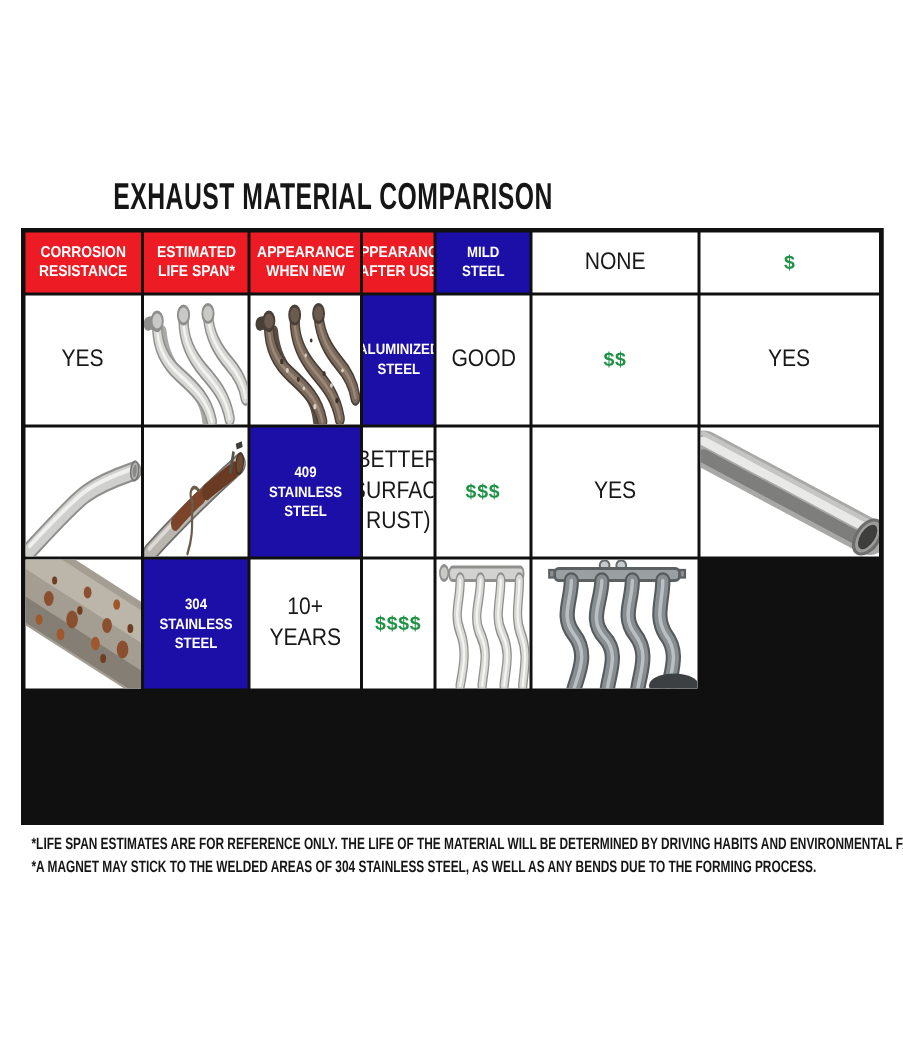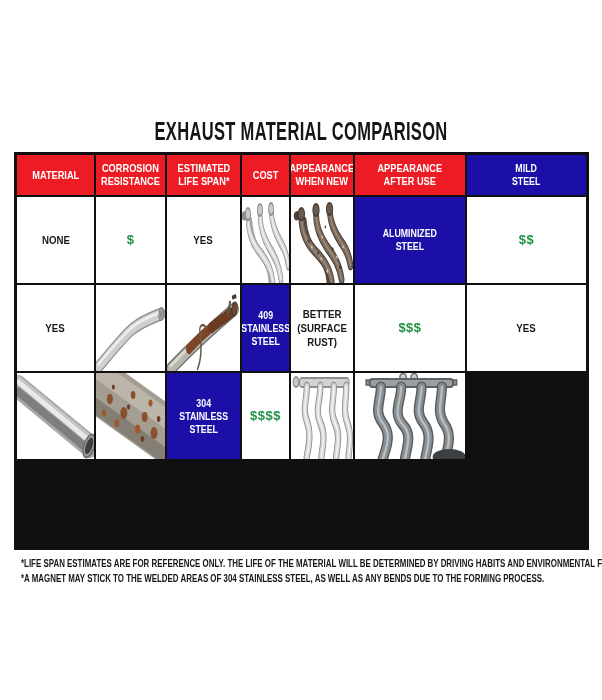--- a/index.html
+++ b/index.html
@@ -1,42 +1,42 @@
 <!DOCTYPE html>
 <html style="--red: #ed1c24; --blue: #1c0fa8; --green: #1f9246;"><head>
 <meta charset="utf-8">
 <style>
   html,body{margin:0;padding:0;background:#ffffff;}
   .canvas{
     position:relative;width:602px;height:700px;background:#ffffff;overflow:hidden;
     font-family:"Liberation Sans",sans-serif;
   }
   .page-title{
-    position:absolute;top:117px;left:0;width:602px;text-align:center;
+    position:absolute;top:117px;left:0;width:602px;text-align:left;
     font-weight:bold;font-size:25px;color:#161616;white-space:nowrap;
   }
   .page-title .t{display:inline-block;transform:scaleX(.66);transform-origin:center;letter-spacing:.5px;}
   .comp-table{
     position:absolute;left:14px;top:152px;
     display:grid;
     grid-template-columns:77px 69px 73px 47px 62px 110px 119px;
     grid-template-rows:40px 86px 86px 86px 86px;
     gap:2px;background:#101010;border:3px solid #101010;
   }
   .cell{
     display:flex;align-items:center;justify-content:center;
     text-align:center;background:#ffffff;overflow:hidden;
   }
   .cell .t{
     display:inline-block;transform:scaleX(.88);transform-origin:center;
     white-space:pre-line;
   }
   .hdr{background:var(--red,#ed1c24);color:#ffffff;font-weight:bold;font-size:10.5px;line-height:1.2;}
   .mat{background:var(--blue,#1c0fa8);color:#ffffff;font-weight:bold;font-size:10px;line-height:1.3;}
-  .val{color:#181818;font-weight:bold;font-size:11px;line-height:1.3;}
+  .val{color:#181818;font-weight:normal;font-size:16px;line-height:1.3;}
   .cost{color:var(--green,#1f9246);font-weight:bold;font-size:13px;}
   .cost .t{transform:scaleX(1);letter-spacing:.5px;}
   .img{padding:0;}
   .img svg{width:100%;height:100%;display:block;}
   .footnotes{position:absolute;left:21px;top:556px;}
   .footnotes .fn{
     font-weight:bold;font-size:11px;color:#161616;white-space:nowrap;
     transform:scaleX(.72);transform-origin:left center;line-height:15px;
   }
 </style>
@@ -45,32 +45,26 @@
 
 <div class="canvas">
 
   <div class="page-title">
     <span class="t">EXHAUST MATERIAL COMPARISON</span>
   </div>
 
   <div class="comp-table">
 
     <div class="cell hdr">
-        <span class="t">MATERIAL</span>
-      </div>
-    <div class="cell hdr">
         <span class="t">CORROSION
 RESISTANCE</span>
       </div>
     <div class="cell hdr">
         <span class="t">ESTIMATED
 LIFE SPAN*</span>
-      </div>
-    <div class="cell hdr">
-        <span class="t">COST</span>
       </div>
     <div class="cell hdr">
         <span class="t">APPEARANCE
 WHEN NEW</span>
       </div>
     <div class="cell hdr">
         <span class="t">APPEARANCE
 AFTER USE</span>
       </div>
 
@@ -140,20 +134,23 @@
               <circle cx="66" cy="30" r="1.4"></circle>
           </g>
         </g>
       </svg>
     </div>
 
     <div class="cell mat">
         <span class="t">ALUMINIZED
 STEEL</span>
       </div>
+    <div class="cell val">
+        <span class="t">GOOD</span>
+      </div>
     <div class="cell val cost">
         <span class="t">$$</span>
       </div>
     <div class="cell val">
         <span class="t">YES</span>
       </div>
     <div class="cell img">
       <svg viewBox="0 0 110 86" preserveAspectRatio="none">
         <g fill="none" stroke-linecap="round">
           <path d="M4,82 C28,64 46,50 58,44 C74,36 92,32 104,29" stroke="#8f8f8d" stroke-width="13"></path>
@@ -235,20 +232,23 @@
             <circle cx="30" cy="14" r="2.6"></circle>
           <circle cx="108" cy="46" r="3"></circle>
         </g>
       </svg>
     </div>
 
     <div class="cell mat">
         <span class="t">304
 STAINLESS
 STEEL</span>
+      </div>
+    <div class="cell val">
+        <span class="t">10+ YEARS</span>
       </div>
     <div class="cell val cost">
         <span class="t">$$$$</span>
       </div>
     <div class="cell img">
       <svg viewBox="0 0 110 86" preserveAspectRatio="none">
         <circle cx="9" cy="9" r="5" fill="#c9c9c7" stroke="#8f8f8d" stroke-width="2"></circle>
         <rect x="15" y="5" width="88" height="9" rx="4" fill="#d2d2d0" stroke="#8f8f8d" stroke-width="2"></rect>
         <g fill="none" stroke-linecap="round">
           <path d="M28,14 C28,28 20,36 28,48 C36,60 32,72 28,84" stroke="#8f8f8d" stroke-width="11"></path>

